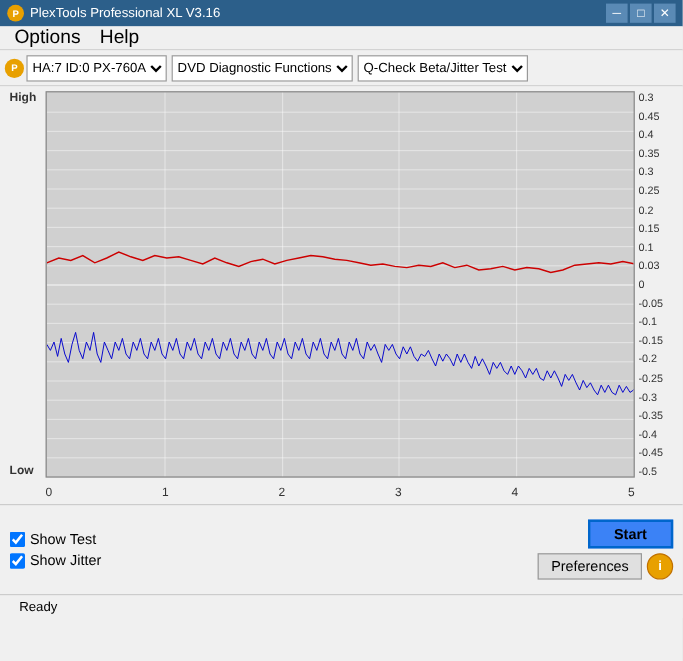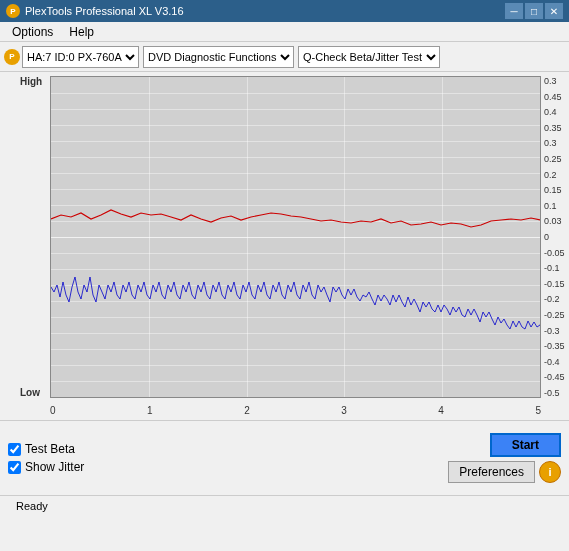--- a/index.html
+++ b/index.html
@@ -62,21 +62,21 @@
       background: #f0f0f0;
       border-bottom: 1px solid #ccc;
       height: 20px;
       display: flex;
       align-items: center;
       padding: 0 4px;
     }
     .menu-item {
       padding: 2px 8px;
       cursor: pointer;
-      font-size: 12px;
+      font-size: 16px;
     }
 
     
     .toolbar {
       background: #f0f0f0;
       border-bottom: 1px solid #ccc;
       height: 30px;
       display: flex;
       align-items: center;
       padding: 0 4px;
@@ -103,21 +103,21 @@
       height: 22px;
       font-size: 11px;
       border: 1px solid #999;
       background: white;
       cursor: pointer;
     }
 
     
     .chart-container {
       background: #f0f0f0;
-      padding: 4px 4px 4px 20px;
+      padding: 4px 4px 4px 8px;
       position: relative;
     }
     .chart-wrapper {
       position: relative;
       width: 561px;
       height: 340px;
     }
     .chart-area {
       position: absolute;
       left: 30px;
@@ -410,21 +410,21 @@
       <span>-0.45</span>
       <span>-0.5</span>
     </div>
   </div>
 </div>
 
 <div class="bottom-controls">
   <div class="checkboxes">
     <div class="checkbox-item">
       <input type="checkbox" checked="" style="">
-      <label>Test Beta</label>
+      <label>Show Test</label>
     </div>
     <div class="checkbox-item">
       <input type="checkbox" checked="" style="">
       <label>Show Jitter</label>
     </div>
   </div>
 
 
   <div class="buttons-section">
     <button class="start-btn">Start</button>

